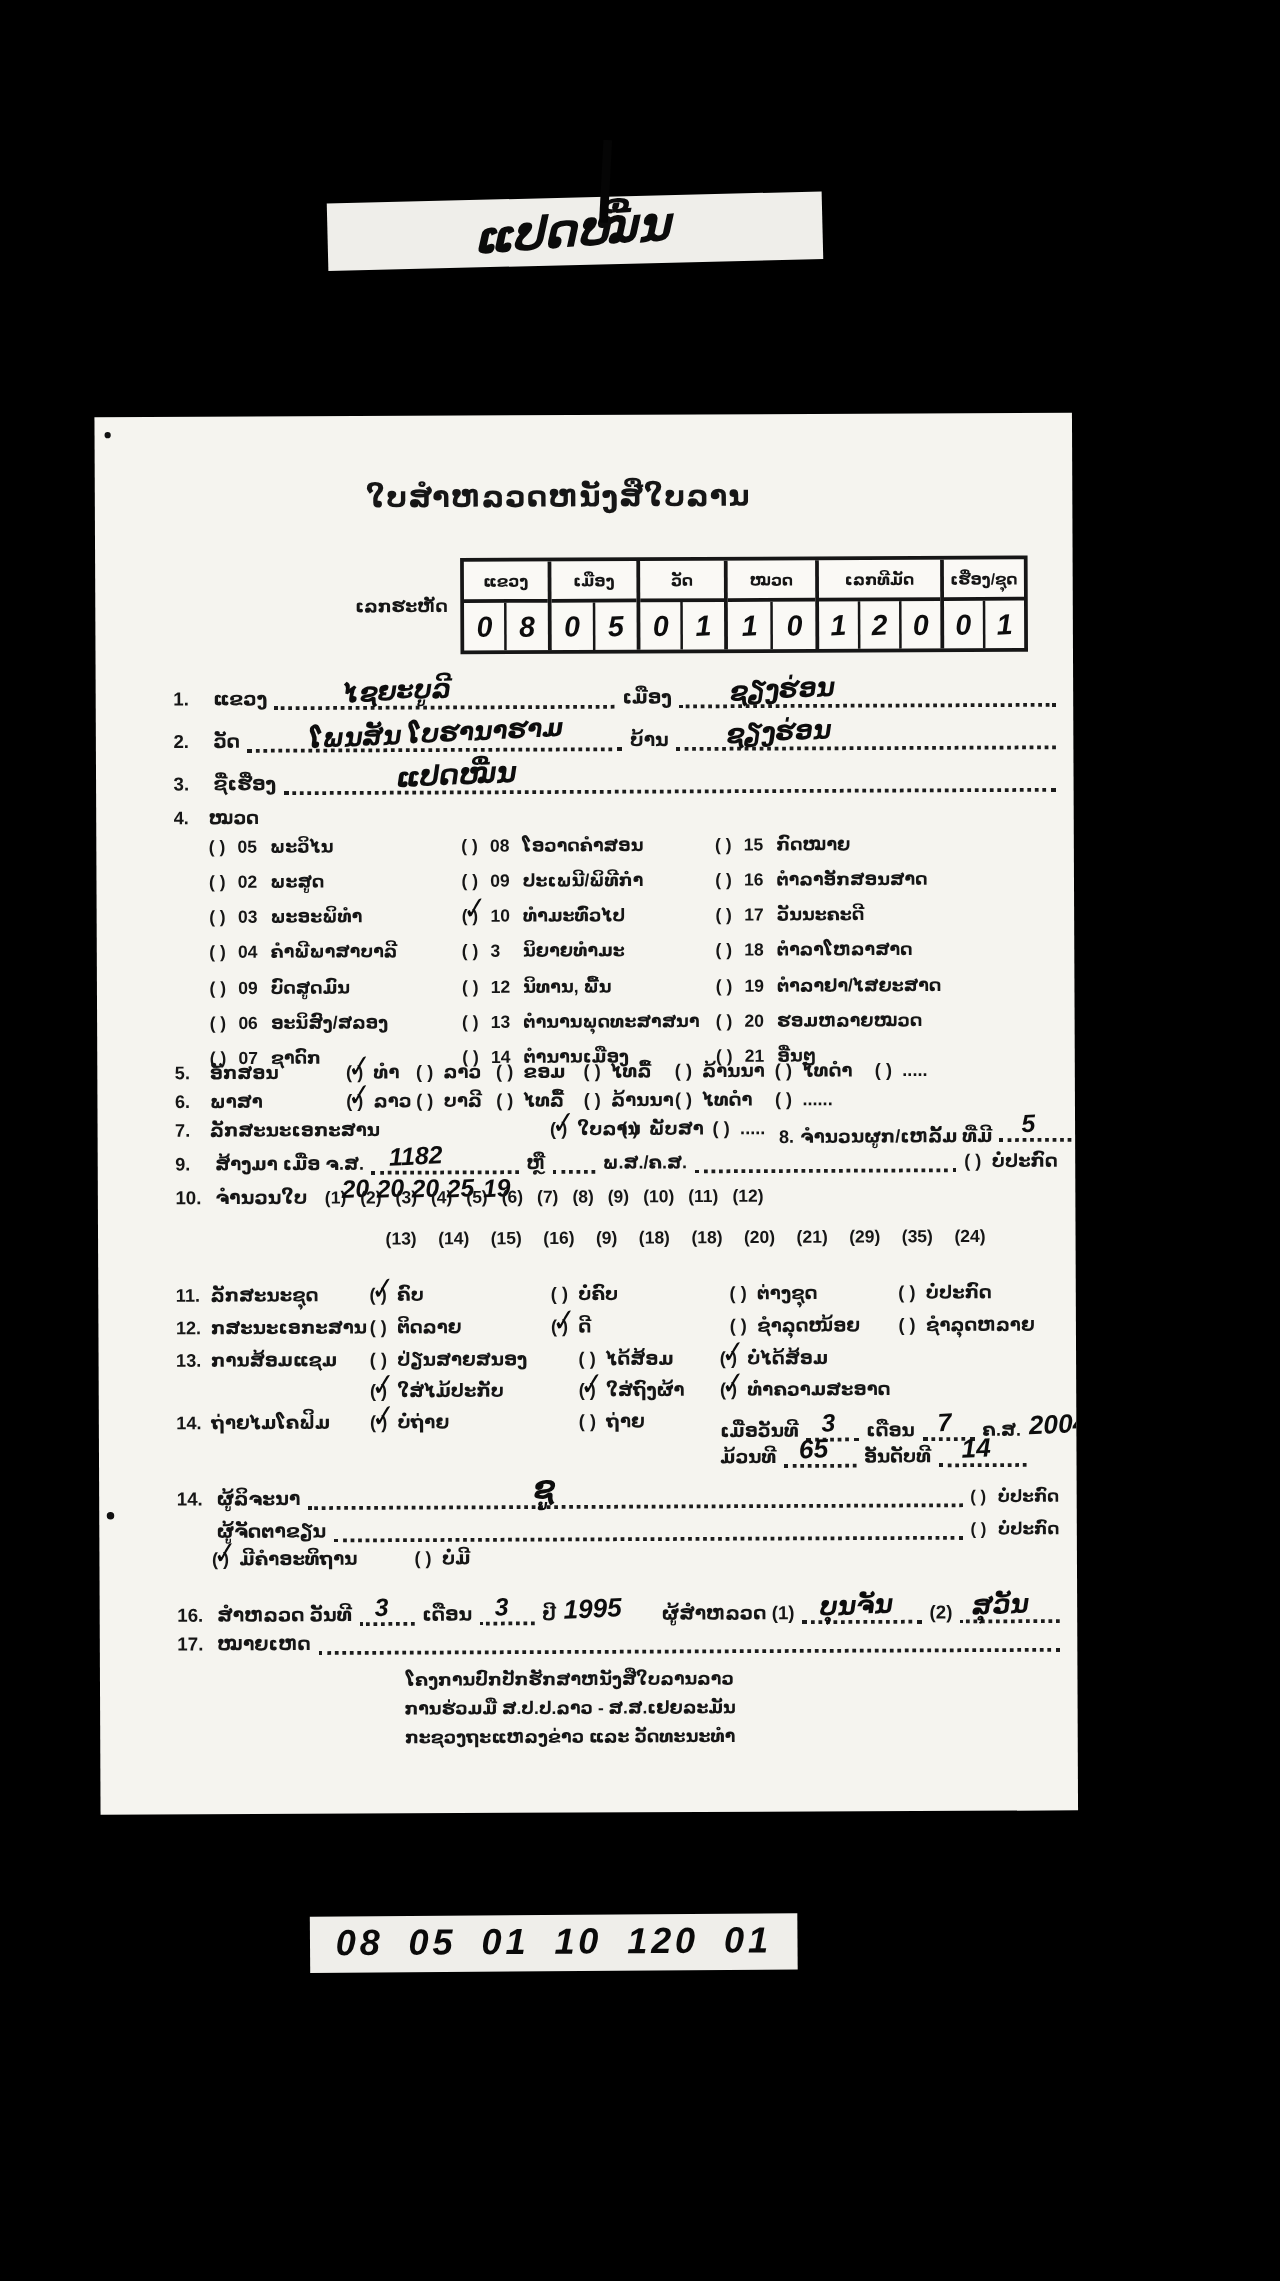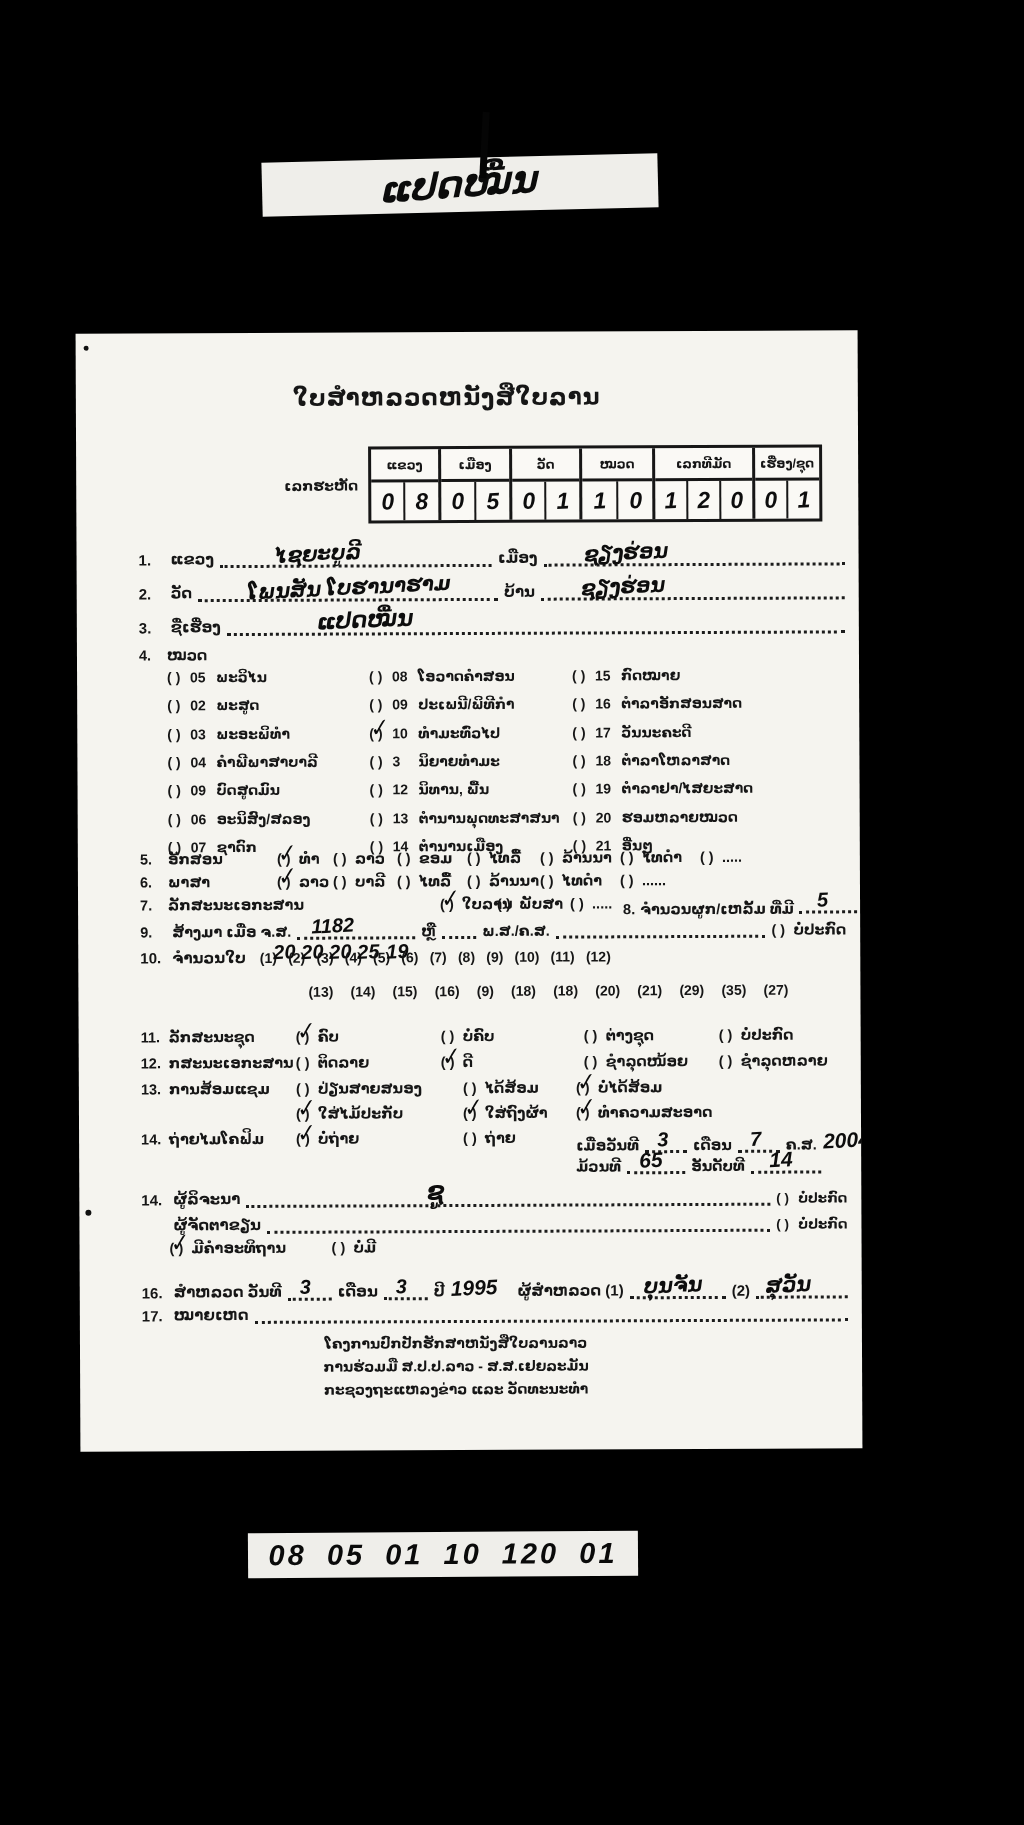--- a/index.html
+++ b/index.html
@@ -428,21 +428,21 @@
         <span class="slot"><span>(14)</span></span>
         <span class="slot"><span>(15)</span></span>
         <span class="slot"><span>(16)</span></span>
         <span class="slot"><span>(9)</span></span>
         <span class="slot"><span>(18)</span></span>
         <span class="slot"><span>(18)</span></span>
         <span class="slot"><span>(20)</span></span>
         <span class="slot"><span>(21)</span></span>
         <span class="slot"><span>(29)</span></span>
         <span class="slot"><span>(35)</span></span>
-        <span class="slot"><span>(27)</span></span>
+        <span class="slot"><span>(24)</span></span>
       </span>
     </div>
 
     <div class="arow" style="top:696px">
       <span class="anum">11.</span>
       <span class="albl">ລັກສະນະຊຸດ</span>
       <span class="opt" style="left:155px">
           <span class="cb">( )<span class="tick">✓</span></span>
           <span>ຄົບ</span>
         </span>
@@ -583,21 +583,21 @@
       <span class="lbl">ສຳຫລວດ ວັນທີ</span>
       <span class="fill" style="width:44px">
         <span class="hw" style="left:12px">3</span>
       </span>
       <span class="lbl">ເດືອນ</span>
       <span class="fill" style="width:44px">
         <span class="hw" style="left:12px">3</span>
       </span>
       <span class="lbl">ປີ</span>
       <span class="hw" style="font-size:21px">1995</span>
-      <span class="lbl" style="margin-left:14px">ຜູ້ສຳຫລວດ (1)</span>
+      <span class="lbl" style="margin-left:26px">ຜູ້ສຳຫລວດ (1)</span>
       <span class="fill" style="width:96px">
         <span class="hw" style="left:14px">ບຸນຈັນ</span>
       </span>
       <span class="lbl">(2)</span>
       <span class="fill grow">
         <span class="hw" style="left:10px">ສຸວັນ</span>
       </span>
     </div>
 
     <div class="frow" style="top:972px">

